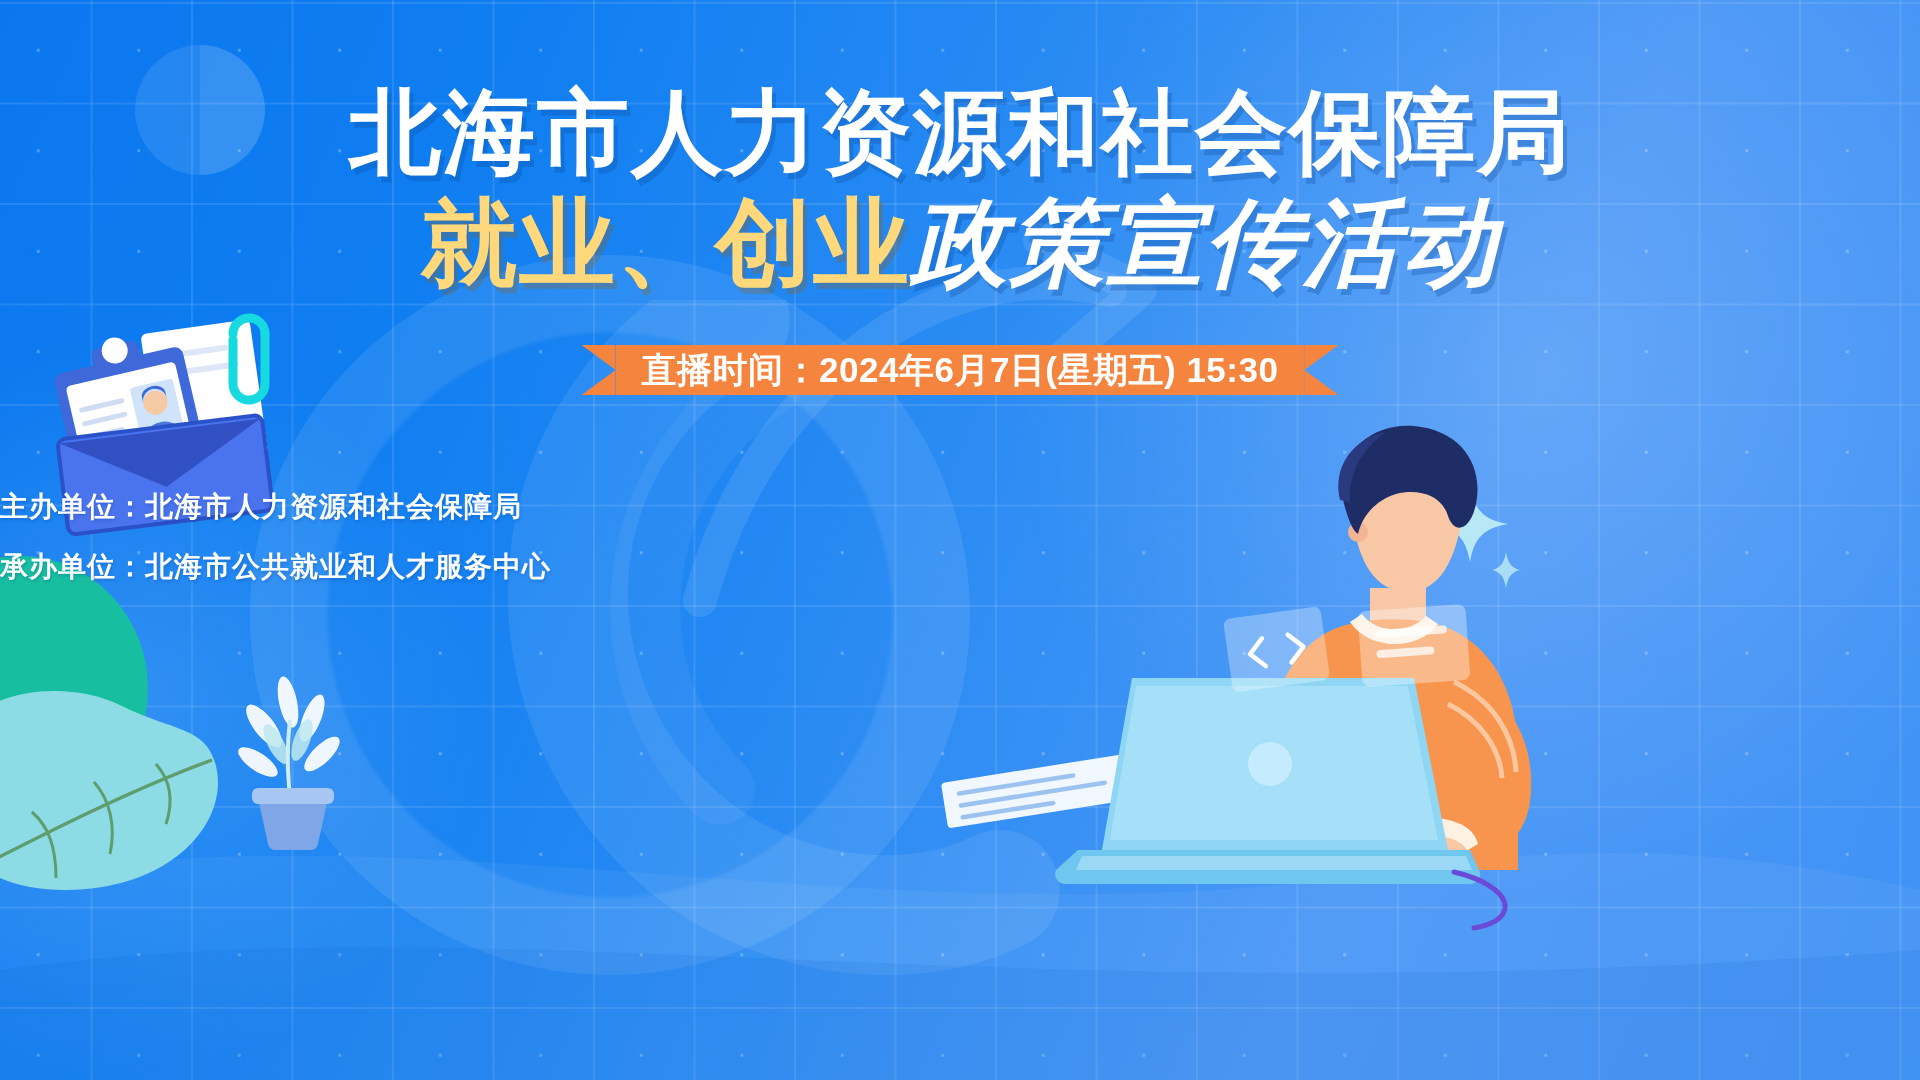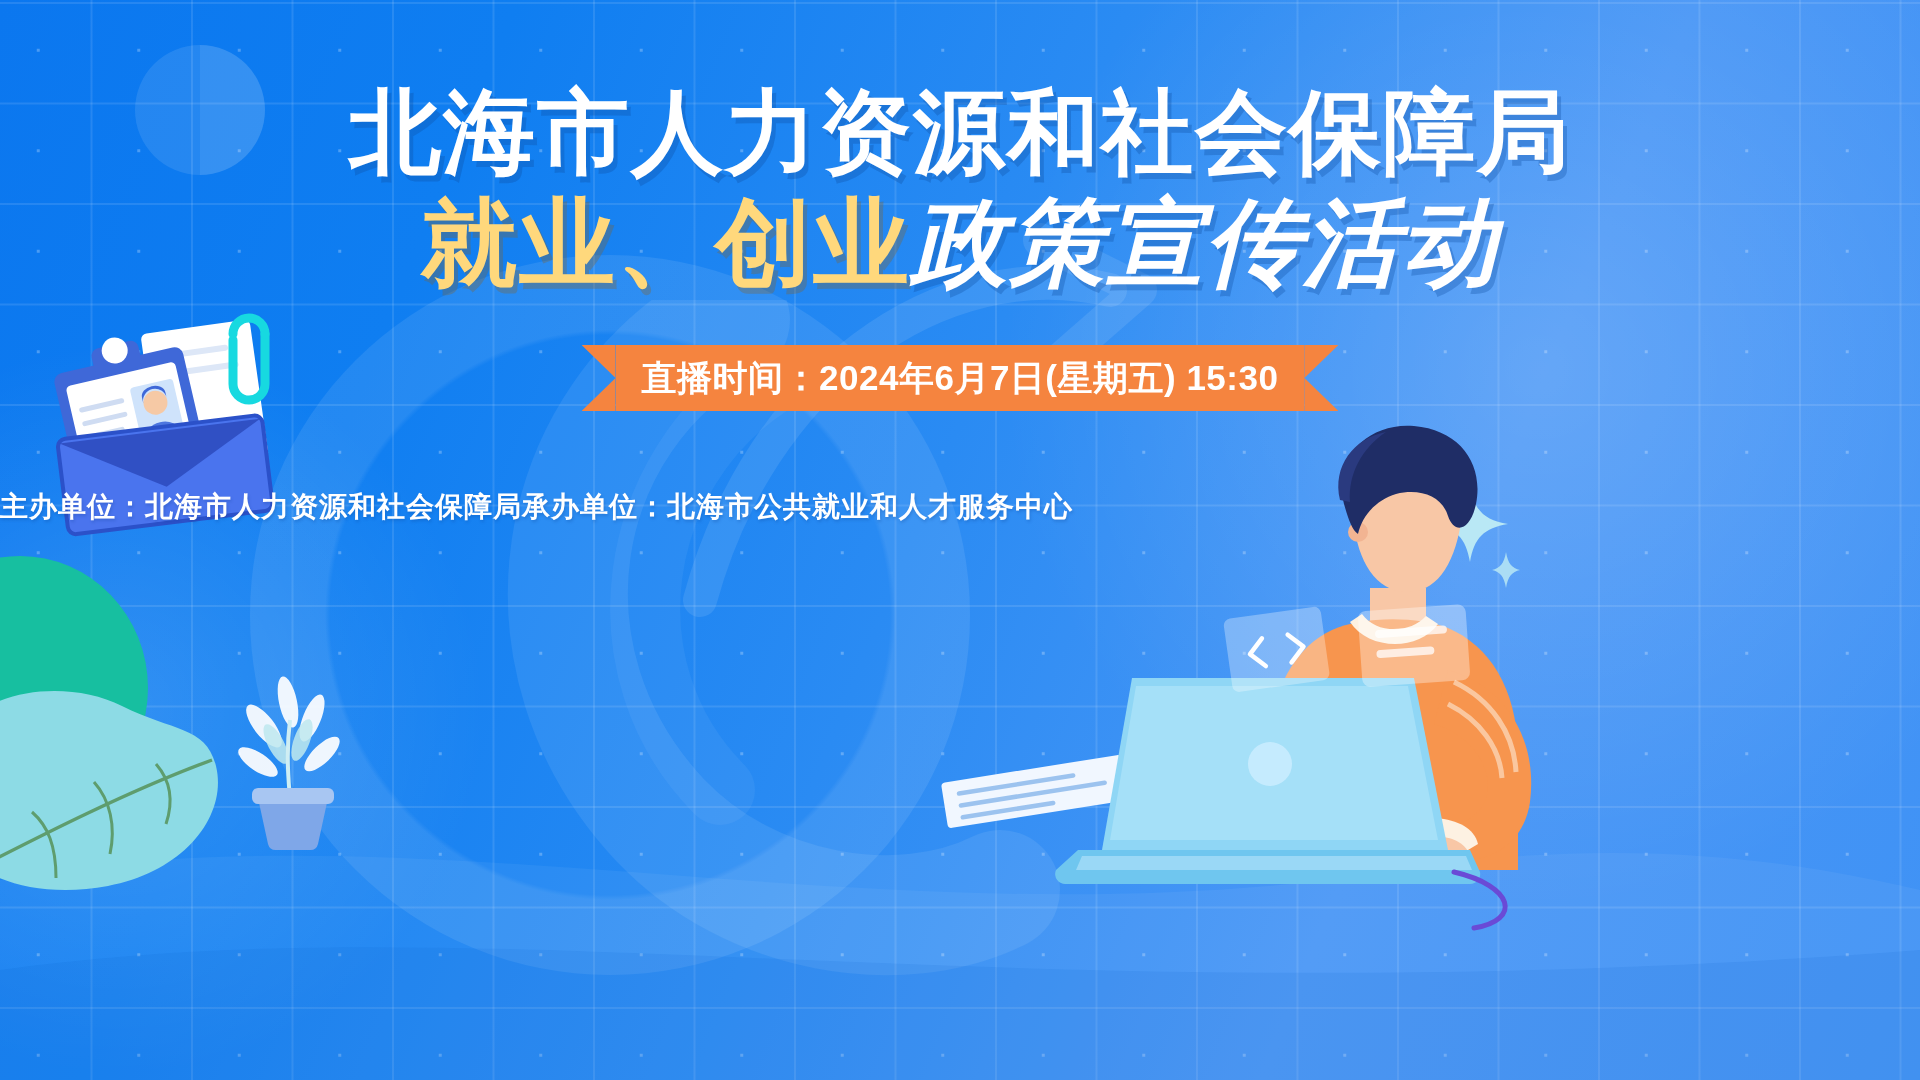--- a/index.html
+++ b/index.html
@@ -75,21 +75,21 @@
   .title-2{
     margin-top:14px;font-size:96px;font-weight:bold;
     letter-spacing:2px;line-height:1.02;white-space:nowrap;
   }
   .title-2 .hl{color:#ffd87c;text-shadow:4px 6px 0 rgba(150,95,10,.28);}
   .title-2 .wt{color:#ffffff;text-shadow:4px 6px 0 rgba(13,75,160,.30);font-style:italic;}
 
   
   .ribbon-wrap{
     position:absolute;top:345px;left:50%;transform:translateX(-50%);
-    z-index:45;display:flex;align-items:stretch;height:66px;
+    z-index:45;display:flex;align-items:stretch;height:50px;
   }
   .rib-left{
     width:34px;background:#f5843f;
     clip-path:polygon(0 0,100% 0,100% 100%,0 100%,100% 50%);
   }
   .rib-right{
     width:34px;background:#f5843f;
     clip-path:polygon(0 0,100% 0,0 50%,100% 100%,0 100%);
   }
   .rib-body{
@@ -97,21 +97,21 @@
     padding:0 26px;
   }
   .rib-text{
     color:#fff;font-size:35px;font-weight:bold;letter-spacing:.5px;
     white-space:nowrap;
   }
 
   
   .orgs{
     position:absolute;top:488px;left:0;right:0;z-index:40;
-    display:flex;flex-direction:row;align-items:flex-start;
+    display:flex;flex-direction:column;align-items:flex-start;
     pointer-events:none;
   }
   .org-line{
     color:#ffffff;font-size:28px;font-weight:bold;letter-spacing:1px;
     margin-bottom:22px;white-space:nowrap;
     text-shadow:1px 2px 3px rgba(10,60,140,.25);
   }
   .org-line.indent{padding-left:188px;}
 
   

